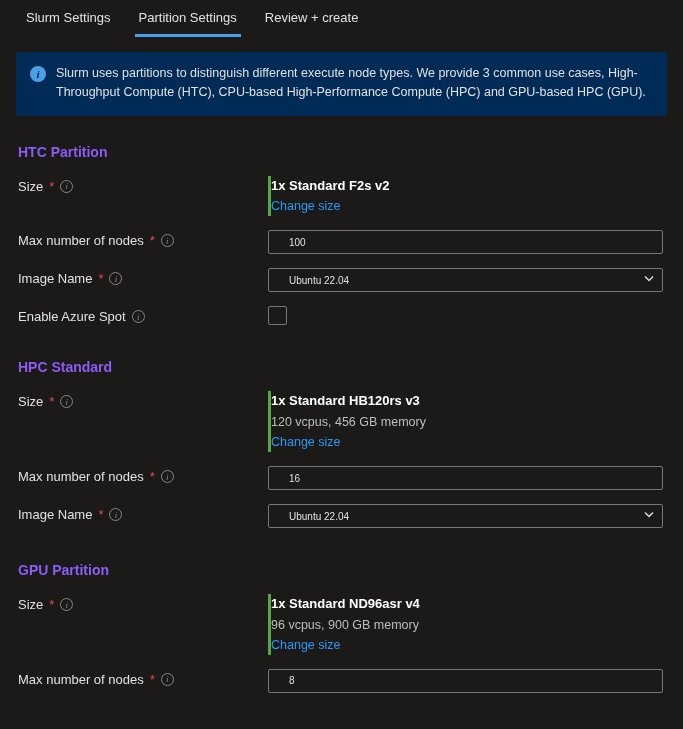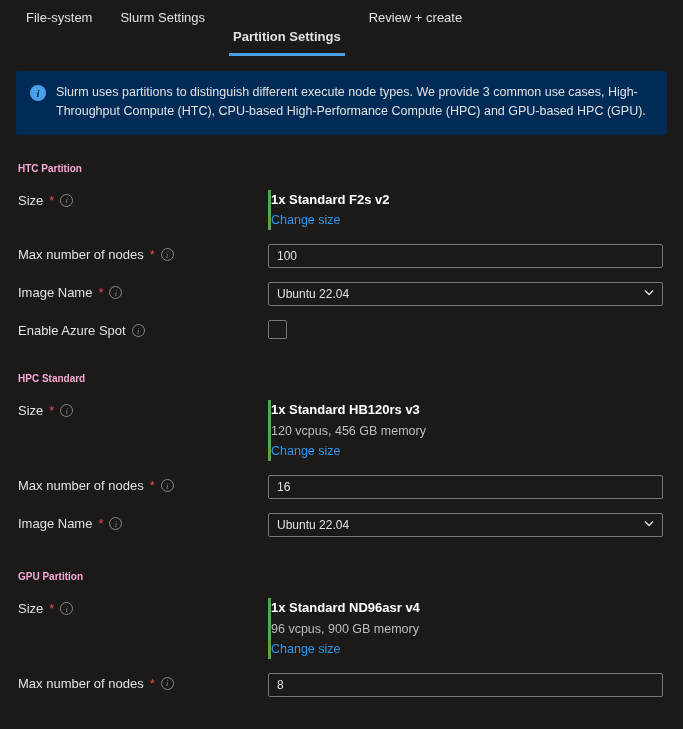--- a/index.html
+++ b/index.html
@@ -19,22 +19,21 @@
     border-bottom: 1px solid #1b1a19;
   }
   .tab {
     padding: 10px 14px 12px 14px;
     color: #e1e1e1;
     cursor: pointer;
     font-size: 13px;
     position: relative;
   }
   .tab.active {
-    font-weight: 700;
-    margin-top: 19px;
+    font-weight: 400;
   }
   .tab.active::after {
     content: "";
     position: absolute;
     left: 10px;
     right: 10px;
     bottom: 0;
     height: 3px;
     background: #4aa0e6;
   }
@@ -60,23 +59,23 @@
     display: flex;
     align-items: center;
     justify-content: center;
     flex: 0 0 16px;
     margin-top: 2px;
     font-family: Georgia, serif;
     font-style: italic;
   }
   .section-title {
     font-weight: 600;
-    font-size: 10px;
+    font-size: 14px;
     padding: 10px 18px 12px 18px;
-    color: #f9a8d4;
+    color: #8b5cf6;
   }
   .form-row {
     display: flex;
     align-items: flex-start;
     padding: 4px 18px 10px 18px;
     min-height: 30px;
   }
   .label-col {
     width: 250px;
     display: flex;
@@ -110,22 +109,22 @@
   }
   .size-title { font-weight: 600; color: #fff; }
   .size-sub   { color: #bdbdbd; font-size: 12.5px; }
   .change-link { color: #2899f5; font-size: 12.5px; cursor: pointer; }
   .text-input {
     width: 395px;
     height: 24px;
     background: #1b1a19;
     border: 1px solid #797775;
     color: #e1e1e1;
-    padding: 2px 8px;
-    font-size: 12px;
+    padding: 2px 20px;
+    font-size: 10px;
     border-radius: 2px;
   }
   .select-wrap {
     position: relative;
     width: 395px;
   }
   .select-wrap .text-input { padding-right: 28px; cursor: pointer; }
   .chevron {
     position: absolute;
     right: 8px;
@@ -141,21 +140,20 @@
     background: #1b1a19;
     border-radius: 2px;
     cursor: pointer;
   }
   .spacer { height: 14px; }
 </style>
 </head>
 <body>
 
 <div class="tabs">
-  <div class="tab">File-system</div>
   <div class="tab">Slurm Settings</div>
   <div class="tab active">Partition Settings</div>
   <div class="tab">Review + create</div>
 </div>
 
 <div class="info-banner">
   <div class="info-icon-circle">i</div>
   <div>Slurm uses partitions to distinguish different execute node types. We provide 3 common use cases, High-Throughput Compute (HTC), CPU-based High-Performance Compute (HPC) and GPU-based HPC (GPU).</div>
 </div>
 

